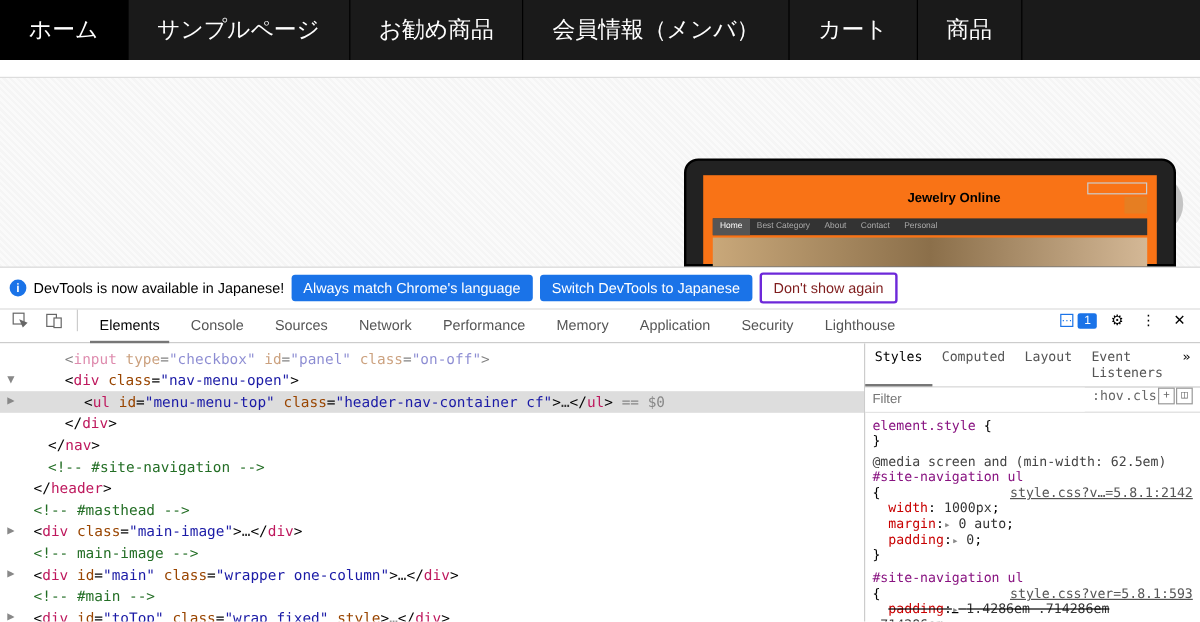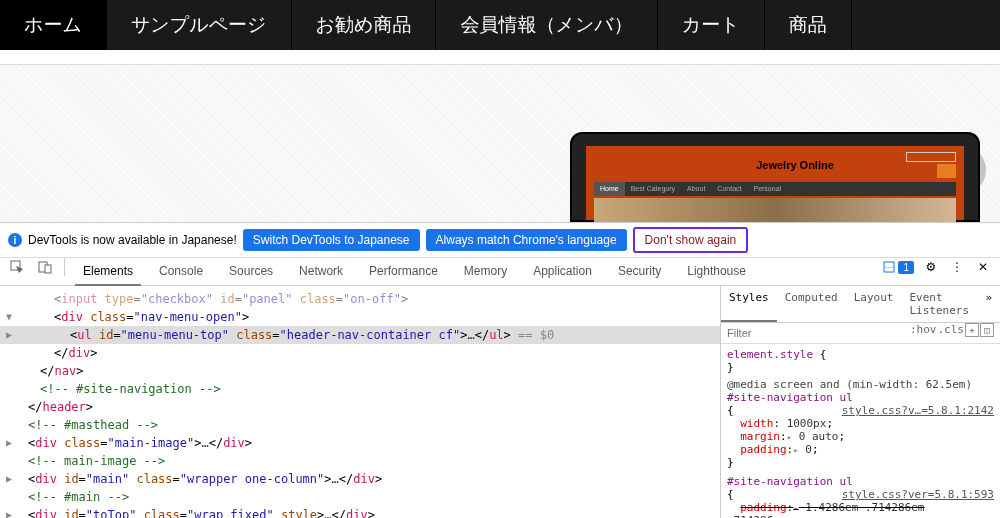--- a/index.html
+++ b/index.html
@@ -6,21 +6,21 @@
 body { font-family: Arial, sans-serif; font-size: 12px; width: 1000px; height: 518px; overflow: hidden; background: #fff; position: relative; }
 
 
 .top-nav { display: flex; background: #1a1a1a; height: 50px; }
 .top-nav-item { color: #fff; padding: 0 24px; display: flex; align-items: center; font-size: 19px; cursor: pointer; border-right: 1px solid #000; }
 .top-nav-item.active { background: #000; }
 
 
 .page-content { height: 158px; background: repeating-linear-gradient(45deg, #f5f5f5, #f5f5f5 2px, #fafafa 2px, #fafafa 4px); position: relative; border-top: 1px solid #ddd; margin-top: 14px; }
 .device-frame { position: absolute; right: 20px; bottom: 0; width: 410px; height: 90px; background: #222; border: 2px solid #000; border-radius: 12px 12px 0 0; padding: 12px 14px 0; }
-.device-screen { background: #c2410c; height: 100%; padding: 6px 8px; position: relative; }
+.device-screen { background: #f97316; height: 100%; padding: 6px 8px; position: relative; }
 .device-header { display: flex; justify-content: space-between; align-items: center; }
 .device-title { font-weight: bold; font-size: 11px; margin-left: 90px; }
 .device-search { width: 50px; height: 10px; border: 1px solid #ccc; }
 .device-btn { background: #e67e22; color: #fff; font-size: 7px; padding: 2px 6px; }
 .device-nav { background: #333; height: 14px; margin-top: 4px; display: flex; }
 .device-nav span { color: #aaa; font-size: 7px; padding: 3px 6px; }
 .device-nav span.on { background: #555; color: #fff; }
 .device-hero { height: 24px; background: linear-gradient(90deg,#c9a87a,#8b6f4a,#d4b896); margin-top: 2px; }
 .scroll-top { position: absolute; right: 14px; top: 80px; width: 50px; height: 50px; background: #c4c4c4; border-radius: 50%; display: flex; align-items: center; justify-content: center; cursor: pointer; }
 .scroll-top svg { width: 24px; height: 24px; }
@@ -108,22 +108,22 @@
       </div>
       <div class="device-hero"></div>
     </div>
   </div>
 </div>
 
 <div class="devtools">
   <div class="dt-banner">
     <span class="dt-info-icon">i</span>
     <span class="dt-banner-text">DevTools is now available in Japanese!</span>
+    <button class="dt-banner-btn">Always match Chrome's language</button>
     <button class="dt-banner-btn">Switch DevTools to Japanese</button>
-    <button class="dt-banner-btn">Always match Chrome's language</button>
     <button class="dt-banner-btn outline">Don't show again</button>
   </div>
 
   <div class="dt-tabs">
     <span class="dt-icon-btn">
         <svg width="14" height="14" viewBox="0 0 14 14">
           <rect x="1" y="1" width="9" height="9" fill="none" stroke="#666"></rect>
           <path d="M6 6 L13 9 L9 13 Z" fill="#666"></path>
         </svg>
       </span>

